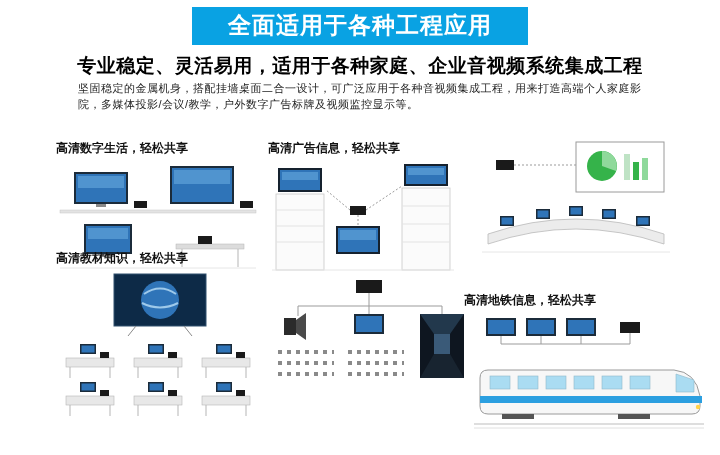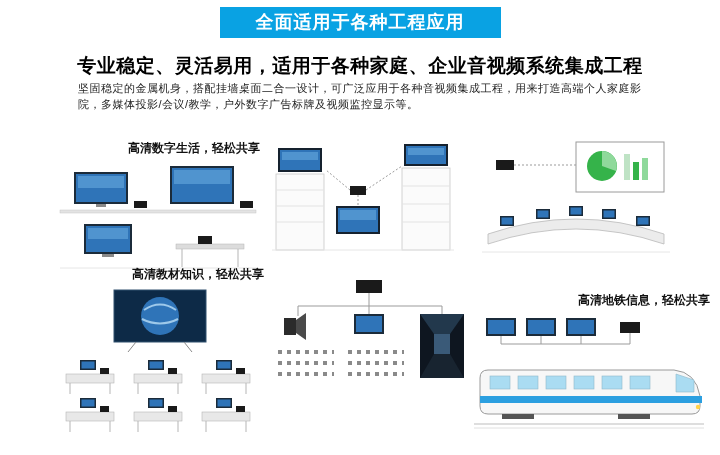--- a/index.html
+++ b/index.html
@@ -2,37 +2,37 @@
 <html><head>
 <meta charset="utf-8">
 <style>
   * { margin:0; padding:0; box-sizing:border-box; }
   html,body { width:720px; height:455px; background:#ffffff; overflow:hidden;
     font-family:"Liberation Sans", sans-serif; }
   .page { position:relative; width:720px; height:455px; background:#fff; }
 
   .banner { position:absolute; top:7px; left:0; width:100%; text-align:center; }
   .banner-inner { display:inline-block; background:#09a2e3; color:#fff;
-    font-size:18px; font-weight:bold; letter-spacing:1px; padding:3px 36px 4px; }
+    font-size:23px; font-weight:bold; letter-spacing:1px; padding:3px 36px 4px; }
 
   .heading { position:absolute; top:53px; left:0; width:100%; text-align:center;
     font-size:19px; font-weight:600; color:#000; letter-spacing:0.5px; }
 
   .body-text { position:absolute; top:81px; left:78px; width:568px;
     font-size:11px; line-height:1.45; color:#1c1c1c; letter-spacing:0.5px; }
 
   .panel { position:absolute; }
-  .panel-title { text-align:right; font-size:12px; font-weight:bold;
+  .panel-title { text-align:left; font-size:12px; font-weight:bold;
     color:#111; margin-bottom:3px; white-space:nowrap; }
   .panel svg { display:block; margin:0 auto; }
 
   #panel-1 { left:56px;  top:140px; width:204px; }
   #panel-2 { left:268px; top:140px; width:190px; }
   #panel-3 { left:478px; top:138px; width:196px; }
-  #panel-4 { left:56px;  top:266px; width:208px; }
+  #panel-4 { left:56px;  top:250px; width:208px; }
   #panel-5 { left:268px; top:276px; width:204px; }
   #panel-6 { left:464px; top:276px; width:246px;margin-top:16px; }
 </style>
 </head>
 <body>
 
 <div class="page">
 
   <div class="banner">
     <span class="banner-inner">全面适用于各种工程应用</span>
@@ -61,20 +61,21 @@
       <rect x="44" y="94" width="12" height="3" fill="#8a8a8a"></rect>
       <rect x="118" y="84" width="68" height="5" fill="#dcdcdc" stroke="#b5b5b5" stroke-width="0.5"></rect>
       <line x1="124" y1="89" x2="124" y2="107" stroke="#b5b5b5"></line>
       <line x1="180" y1="89" x2="180" y2="107" stroke="#b5b5b5"></line>
       <rect x="140" y="76" width="14" height="8" fill="#1a1a1a"></rect>
       <line x1="2" y1="108" x2="198" y2="108" stroke="#e6e6e6"></line>
     </svg>
   </div>
 
   <div class="panel" id="panel-2">
+    <div class="panel-title">高清广告信息，轻松共享</div>
     <svg width="186" height="114" viewBox="0 0 186 114">
       <rect x="6" y="34" width="48" height="76" fill="#fbfbfb" stroke="#c9c9c9" stroke-width="0.8"></rect>
       <line x1="6" y1="50" x2="54" y2="50" stroke="#e3e3e3"></line>
       <line x1="6" y1="66" x2="54" y2="66" stroke="#e3e3e3"></line>
       <line x1="6" y1="82" x2="54" y2="82" stroke="#e3e3e3"></line>
       <rect x="8" y="8" width="44" height="24" fill="#15212e"></rect>
       <rect x="10" y="10" width="40" height="20" fill="#2f74b8"></rect>
       <rect x="12" y="12" width="36" height="8" fill="#5ea3d8" opacity="0.7"></rect>
       <rect x="132" y="28" width="48" height="82" fill="#fbfbfb" stroke="#c9c9c9" stroke-width="0.8"></rect>
       <line x1="132" y1="46" x2="180" y2="46" stroke="#e3e3e3"></line>

